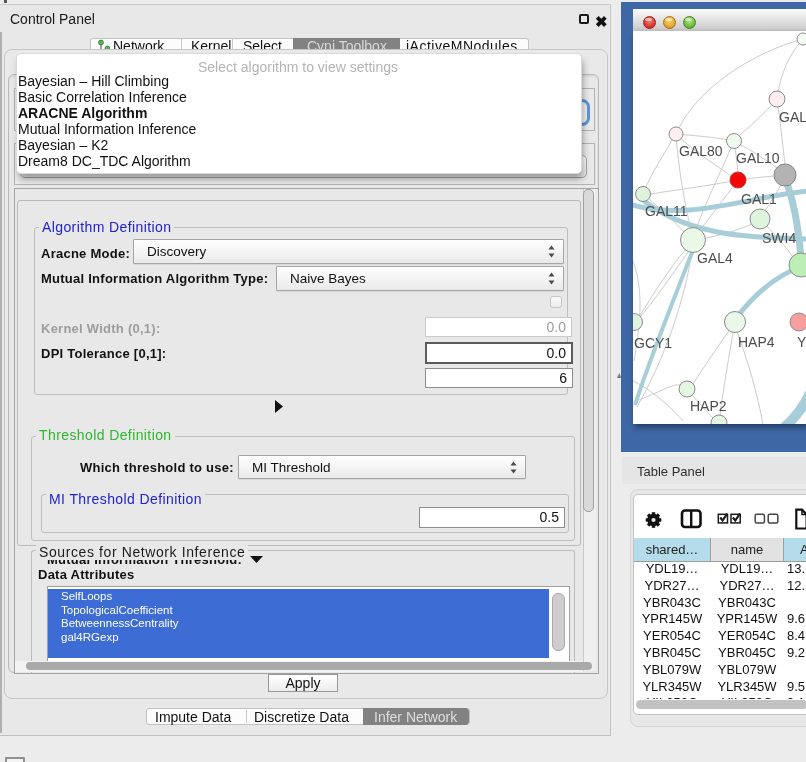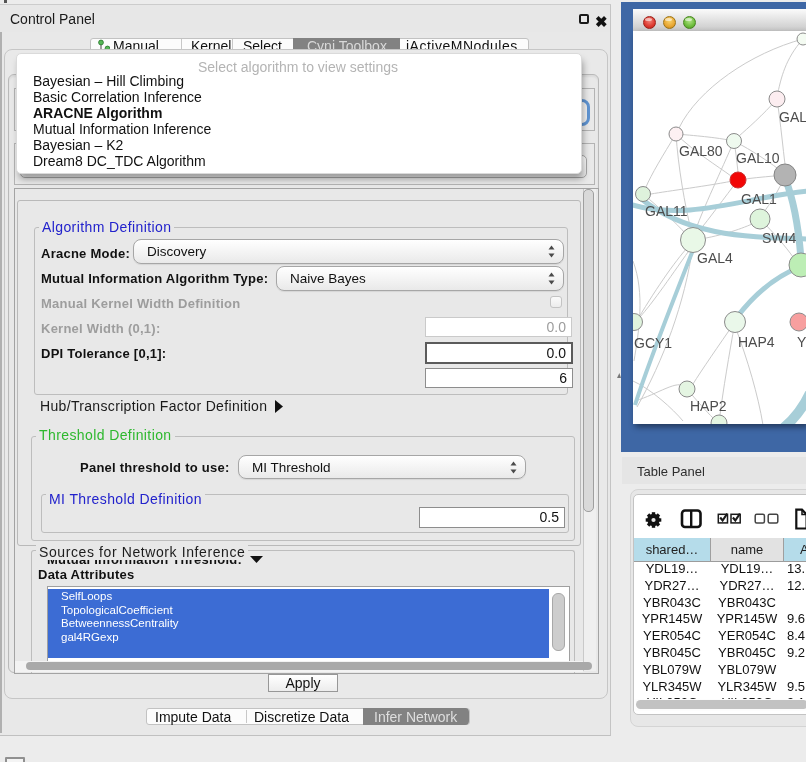--- a/index.html
+++ b/index.html
@@ -2,21 +2,21 @@
 <html><head>
 <meta charset="utf-8">
 <style>
   html,body{margin:0;padding:0;}
   body{width:806px;height:762px;overflow:hidden;background:#ececec;
        font-family:"Liberation Sans",sans-serif;}
   .abs{position:absolute;}
   #stage{position:relative;width:806px;height:762px;}
   .blab{font-weight:bold;font-size:13px;letter-spacing:0.25px;color:#111;text-align:right;}
   .glab{font-weight:bold;font-size:13px;letter-spacing:0.25px;color:#9d9d9d;}
-  .combo{position:absolute;border:1px solid #a6a6a6;border-radius:8px;
+  .combo{position:absolute;border:1px solid #a6a6a6;border-radius:1px;
          background:linear-gradient(#ffffff,#f2f2f2 60%,#e9e9e9);
          box-shadow:0 1px 1px rgba(0,0,0,0.08);}
   .combo .ctext{position:absolute;left:13px;top:4px;font-size:13.5px;color:#111;}
   .carrow{position:absolute;right:8px;top:5px;width:7px;}
   .tfield{position:absolute;background:#fff;font-size:14px;color:#111;
           text-align:right;}
   .group{position:absolute;border:1px solid #bdbdbd;border-radius:3px;}
   .glabel{position:absolute;background:#e8e8e8;padding:0 3px;font-size:14px;letter-spacing:0.4px;}
 </style>
 </head>
@@ -36,21 +36,21 @@
 
   <div class="abs" id="toptabs" style="left:90px;top:38px;width:437px;height:15px;background:#fcfcfc;border:1px solid #c2c2c2;border-radius:3px;"></div>
   <div class="abs" style="left:97px;top:38.5px;width:13px;height:15px;">
     <svg width="13" height="17" viewBox="0 0 13 17">
       <path d="M4 4 L4 13 M4 13 L10 10" stroke="#666" stroke-width="1.2" fill="none"></path>
       <circle cx="4" cy="3.5" r="2.4" fill="#57b857" stroke="#2e7d32" stroke-width="0.9"></circle>
       <circle cx="4" cy="13.5" r="2.4" fill="#57b857" stroke="#2e7d32" stroke-width="0.9"></circle>
       <circle cx="10.5" cy="9.5" r="2.4" fill="#57b857" stroke="#2e7d32" stroke-width="0.9"></circle>
     </svg>
   </div>
-  <div class="abs" style="left:113px;top:39px;font-size:14px;line-height:14px;color:#111;">Manual</div>
+  <div class="abs" style="left:113px;top:39px;font-size:14px;line-height:14px;color:#111;">Network</div>
   <div class="abs" style="left:181px;top:39px;width:1px;height:13px;background:#c8c8c8;"></div>
   <div class="abs" style="left:191px;top:39px;font-size:14px;line-height:14px;color:#111;">Kernel</div>
   <div class="abs" style="left:232px;top:39px;width:1px;height:13px;background:#c8c8c8;"></div>
   <div class="abs" style="left:243px;top:39px;font-size:14px;line-height:14px;color:#111;">Select</div>
   <div class="abs" style="left:293px;top:38px;width:107px;height:15px;background:#828282;"></div>
   <div class="abs" style="left:307px;top:39px;font-size:14px;line-height:14px;color:#d9d9d9;">Cyni Toolbox</div>
   <div class="abs" style="left:406px;top:39px;font-size:14px;line-height:14px;letter-spacing:0.5px;color:#111;">jActiveMNodules</div>
 
   <div class="abs" style="left:4px;top:49px;width:602px;height:648px;border:1px solid #c6c6c6;border-radius:8px;background:#e9e9e9;"></div>
   <div class="abs" style="left:8px;top:74px;width:589px;height:597px;border:1px solid #b9b9b9;border-radius:6px;background:#e8e8e8;box-shadow:inset 0 2px 2px rgba(0,0,0,0.06);"></div>
@@ -79,38 +79,36 @@
       </svg>
   </div>
   <div class="abs blab" style="left:41px;top:271px;">Mutual Information Algorithm Type:</div>
   <div class="combo" style="left:276px;top:266px;width:286px;height:23px;">
     <span class="ctext">Naive Bayes</span>
     <svg class="carrow" width="7" height="13" viewBox="0 0 7 13">
         <path d="M3.5 0.5 L6.5 4.5 L0.5 4.5 Z" fill="#4a4a4a"></path>
         <path d="M3.5 12.5 L6.5 8.5 L0.5 8.5 Z" fill="#4a4a4a"></path>
       </svg>
   </div>
-  <div class="abs glab" style="left:41px;top:296px;">Manual Kernel Width Definition</div>
   <div class="abs" style="left:550px;top:296px;width:10px;height:10px;border:1px solid #c3c3c3;border-radius:3px;background:linear-gradient(#fbfbfb,#ececec);"></div>
   <div class="abs glab" style="left:41px;top:321px;">Kernel Width (0,1):</div>
   <div class="tfield" style="left:425px;top:317px;width:140px;height:18px;border:1px solid #cacaca;color:#9d9d9d;padding-right:5px;line-height:18px;font-size:14px;">0.0</div>
   <div class="abs blab" style="left:41px;top:346px;">DPI Tolerance [0,1]:</div>
   <div class="tfield" style="left:425px;top:342px;width:139px;height:18px;border:2px solid #5b5b5b;color:#111;padding-right:5px;line-height:18px;font-size:14px;">0.0</div>
   <div class="tfield" style="left:425px;top:368px;width:141px;height:18px;border:1px solid #8d8d8d;color:#111;padding-right:5px;line-height:18px;font-size:14px;">6</div>
 
-  <div class="abs" style="left:40px;top:398px;font-size:14px;letter-spacing:0.33px;color:#1a1a1a;">Hub/Transcription Factor Definition</div>
   <div class="abs" style="left:274px;top:399px;width:10px;height:12px;">
     <svg width="10" height="13" viewBox="0 0 10 13">
         <path d="M1 0 L9 6.5 L1 13 Z" fill="#111"></path>
       </svg>
   </div>
 
   <div class="group" style="left:31px;top:436px;width:542px;height:103px;"></div>
   <div class="glabel" style="left:36px;top:427px;color:#2eb82e;">Threshold Definition</div>
-  <div class="abs blab" style="left:80px;top:460px;">Panel threshold to use:</div>
+  <div class="abs blab" style="left:80px;top:460px;">Which threshold to use:</div>
   <div class="combo" style="left:238px;top:455px;width:286px;height:22px;">
     <span class="ctext">MI Threshold</span>
     <svg class="carrow" width="7" height="13" viewBox="0 0 7 13">
         <path d="M3.5 0.5 L6.5 4.5 L0.5 4.5 Z" fill="#4a4a4a"></path>
         <path d="M3.5 12.5 L6.5 8.5 L0.5 8.5 Z" fill="#4a4a4a"></path>
       </svg>
   </div>
 
   <div class="group" style="left:41px;top:494px;width:526px;height:37px;"></div>
   <div class="glabel" style="left:46px;top:485px;color:#2222cc;margin-top:6px;">MI Threshold Definition</div>
@@ -138,21 +136,21 @@
 
   <div class="abs" style="left:146px;top:708px;width:322px;height:15px;background:#fcfcfc;border:1px solid #c2c2c2;border-radius:3px;"></div>
   <div class="abs" style="left:155px;top:710px;font-size:14px;line-height:14px;color:#111;">Impute Data</div>
   <div class="abs" style="left:246px;top:710px;width:1px;height:13px;background:#c8c8c8;"></div>
   <div class="abs" style="left:254px;top:710px;font-size:14px;line-height:14px;color:#111;">Discretize Data</div>
   <div class="abs" style="left:363px;top:708px;width:106px;height:17px;background:#828282;border-radius:0 4px 4px 0;"></div>
   <div class="abs" style="left:374px;top:710px;font-size:14px;line-height:14px;color:#dedede;">Infer Network</div>
 
   <div class="abs" style="left:16px;top:53px;width:564px;height:119px;background:#ffffff;border:1px solid #dadada;border-radius:5px;box-shadow:2px 6px 7px -1px rgba(0,0,0,0.35);"></div>
   <div class="abs" style="left:16px;top:59px;width:564px;height:14px;text-align:center;font-size:14px;color:#b4b4b4;">Select algorithm to view settings</div>
-  <div class="abs" style="left:18px;top:74px;font-size:14px;line-height:15.9px;color:#111;padding-left:15px;">Bayesian – Hill Climbing<br>Basic Correlation Inference<br><b>ARACNE Algorithm</b><br>Mutual Information Inference<br>Bayesian – K2<br>Dream8 DC_TDC Algorithm</div>
+  <div class="abs" style="left:18px;top:74px;font-size:14px;line-height:15.9px;color:#111;">Bayesian – Hill Climbing<br>Basic Correlation Inference<br><b>ARACNE Algorithm</b><br>Mutual Information Inference<br>Bayesian – K2<br>Dream8 DC_TDC Algorithm</div>
 
   <div class="abs" style="left:5px;top:757px;width:16px;height:10px;border:2px solid #909090;border-radius:1px;background:#f4f4f4;"></div>
 
   <div class="abs" style="left:617px;top:373px;width:4px;height:5px;background:#777;clip-path:polygon(0 100%,100% 100%,60% 0);"></div>
 
   <div class="abs" style="left:621px;top:2px;width:185px;height:450px;background:#3e67a5;"></div>
 
   <div class="abs" style="left:633px;top:9px;width:173px;height:22px;background:linear-gradient(#fbfbfb,#c9c9c9);border-bottom:1px solid #7a7a7a;"></div>
   <div class="abs" style="left:643px;top:16px;width:11px;height:11px;border-radius:50%;background:radial-gradient(circle at 50% 35%,#f08379 0%,#dd3a30 60%,#b5231c 100%);border:0.5px solid #9c2018;"></div>
   <div class="abs" style="left:663px;top:16px;width:11px;height:11px;border-radius:50%;background:radial-gradient(circle at 50% 35%,#f7d26d 0%,#e9a733 60%,#c07f1b 100%);border:0.5px solid #9d7516;"></div>

